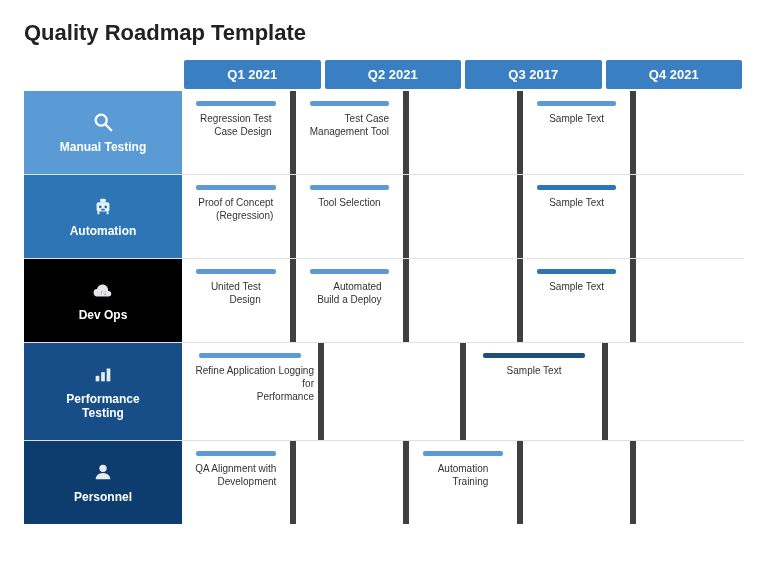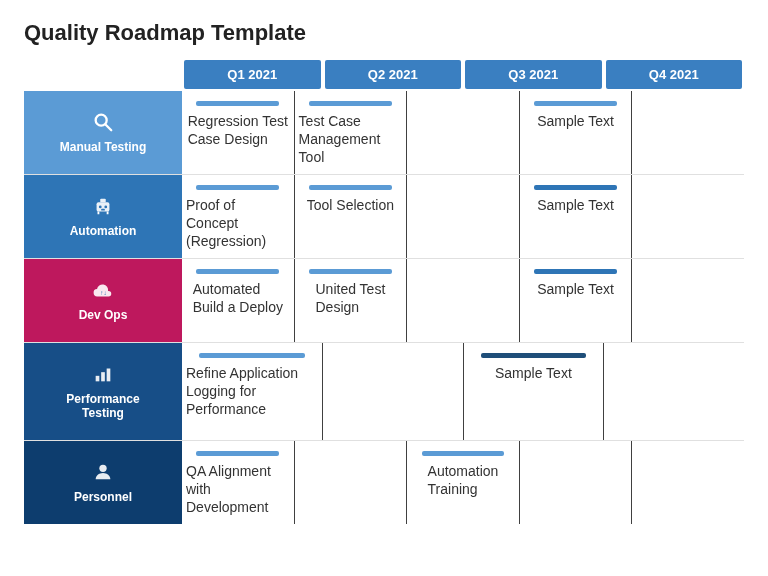--- a/index.html
+++ b/index.html
@@ -72,21 +72,21 @@
       color: #fff;
       font-weight: 700;
       font-size: 12px;
       text-align: center;
       padding: 20px 6px;
       gap: 4px;
     }
 
     .cat-light { background: #5b9bd5; }
     .cat-medium { background: #2e75b6; }
-    .cat-dark { background: #be185d; }
+    .cat-dark { background: #000000; }
     .cat-darker { background: #174e87; }
     .cat-darkest { background: #0d3d6e; }
 
     .cat-icon {
       font-size: 20px;
       line-height: 1;
     }
 
     
     .quarters {
@@ -94,57 +94,57 @@
       display: flex;
     }
 
     .quarter-cell {
       flex: 1;
       display: flex;
       flex-direction: column;
       align-items: center;
       justify-content: flex-start;
       padding: 10px 4px 6px 4px;
-      border-left: 1px solid #404040;
+      border-left: 6px solid #404040;
       position: relative;
     }
 
     .quarter-cell:first-child {
       border-left: none;
     }
 
     .bar {
       height: 5px;
       border-radius: 2px;
       width: 80%;
       margin-bottom: 6px;
     }
 
     .bar-blue { background: #5b9bd5; }
     .bar-dark-blue { background: #2e75b6; }
     .bar-navy { background: #1f4e79; }
 
     .cell-text {
-      font-size: 14px;
+      font-size: 10px;
       color: #333;
-      text-align: left;
+      text-align: right;
       line-height: 1.3;
     }
   </style>
 </head>
 <body>
 
 <h1>Quality Roadmap Template</h1>
 
 <div class="roadmap-container">
 
   <div class="header-row">
   <div class="quarter-header">Q1 2021</div>
       <div class="quarter-header">Q2 2021</div>
-      <div class="quarter-header">Q3 2021</div>
+      <div class="quarter-header">Q3 2017</div>
       <div class="quarter-header">Q4 2021</div>
     </div>
 
   <div class="data-rows">
   <div class="row">
         <div class="category cat-light">
           <span class="cat-icon"><svg viewBox="0 0 24 24" width="22" height="22" fill="white">
               <circle cx="10" cy="10" r="6" stroke="white" stroke-width="2.5" fill="none"></circle>
               <line x1="15" y1="15" x2="21" y2="21" stroke="white" stroke-width="2.5" stroke-linecap="round"></line>
             </svg></span>
@@ -209,25 +209,25 @@
         <div class="category cat-dark">
           <span class="cat-icon"><svg viewBox="0 0 24 24" width="22" height="22" fill="white">
               <path d="M6 19a4 4 0 0 1-.5-8A5.5 5.5 0 0 1 17.5 13H18a3 3 0 0 1 0 6H6z" fill="white" opacity="0.9"></path>
               <text x="9" y="17" font-size="7" fill="#2e75b6" font-weight="bold">↑↓</text>
             </svg></span>
           <span>Dev Ops</span>
         </div>
         <div class="quarters">
           <div class="quarter-cell">
             <div class="bar bar-blue"></div>
+            <div class="cell-text">United Test<br>Design</div>
+          </div>
+          <div class="quarter-cell">
+            <div class="bar bar-blue"></div>
             <div class="cell-text">Automated<br>Build a Deploy</div>
-          </div>
-          <div class="quarter-cell">
-            <div class="bar bar-blue"></div>
-            <div class="cell-text">United Test<br>Design</div>
           </div>
           <div class="quarter-cell">
             <div style="height: 11px;"></div>
           </div>
           <div class="quarter-cell">
             <div class="bar bar-dark-blue"></div>
             <div class="cell-text">Sample Text</div>
           </div>
           <div class="quarter-cell">
             <div style="height: 11px;"></div>

